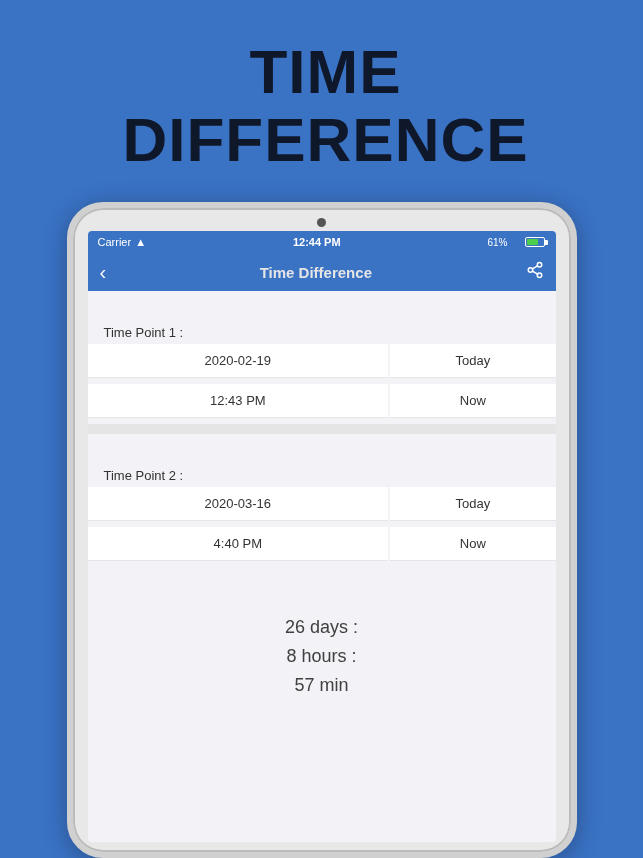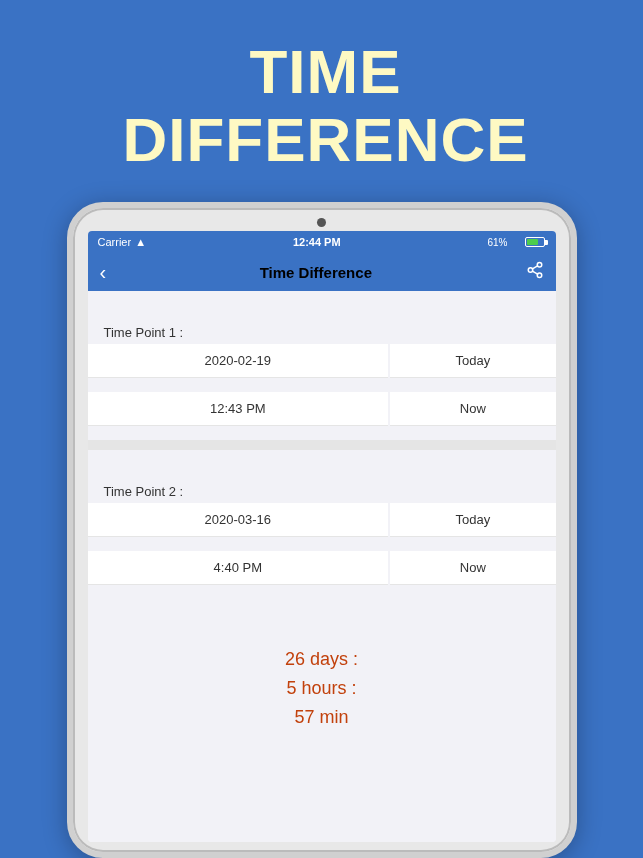--- a/index.html
+++ b/index.html
@@ -9,21 +9,21 @@
       background-color: #3a72c4;
       font-family: -apple-system, 'Helvetica Neue', Arial, sans-serif;
       display: flex;
       flex-direction: column;
       align-items: center;
       overflow: hidden;
     }
 
     .page-title-area {
       text-align: center;
-      color: #fef9c3;
+      color: #0f172a;
       font-weight: 900;
       font-size: 62px;
       line-height: 1.1;
       padding-top: 38px;
       padding-bottom: 28px;
       letter-spacing: 1px;
       margin-left: 8px;
     }
 
     
@@ -126,21 +126,21 @@
       height: 38px;
       flex-shrink: 0;
     }
     .nav-back {
       color: white;
       font-size: 20px;
       font-weight: 300;
       cursor: pointer;
     }
     .nav-title {
-      color: #000000;
+      color: #e5e5e5;
       font-size: 15px;
       font-weight: 600;
     }
     .nav-share {
       color: white;
       font-size: 16px;
     }
 
     
     .app-content {
@@ -155,21 +155,21 @@
       color: #333;
       font-weight: 400;
       padding: 10px 16px 4px;
       margin-top: 24px;
     }
 
     .time-grid {
       display: grid;
       grid-template-columns: 1fr 0.55fr;
       gap: 2px;
-      margin: 0 0 14px;
+      margin: 0 0 6px;
     }
     .time-cell {
       background: white;
       text-align: center;
       padding: 9px 4px;
       font-size: 13px;
       color: #333;
       border-bottom: 1px solid #e5e5e5;
     }
 
@@ -180,21 +180,21 @@
 
     .result-area {
       display: flex;
       flex-direction: column;
       align-items: center;
       padding: 50px 0 20px;
       gap: 8px;
     }
     .result-line {
       font-size: 18px;
-      color: #c2410c;
+      color: #404040;
       font-weight: 400;
     }
 
     
     .wifi-icon {
       font-size: 11px;
     }
   </style>
 </head>
 <body>
@@ -257,19 +257,19 @@
         <div class="time-cell">2020-03-16</div>
         <div class="time-cell">Today</div>
       </div>
       <div class="time-grid">
         <div class="time-cell">4:40 PM</div>
         <div class="time-cell">Now</div>
       </div>
 
       <div class="result-area">
         <div class="result-line">26 days :</div>
-        <div class="result-line">5 hours :</div>
+        <div class="result-line">8 hours :</div>
         <div class="result-line">57 min</div>
       </div>
 
     </div>
   </div>
 </div>
 
 </body></html>

